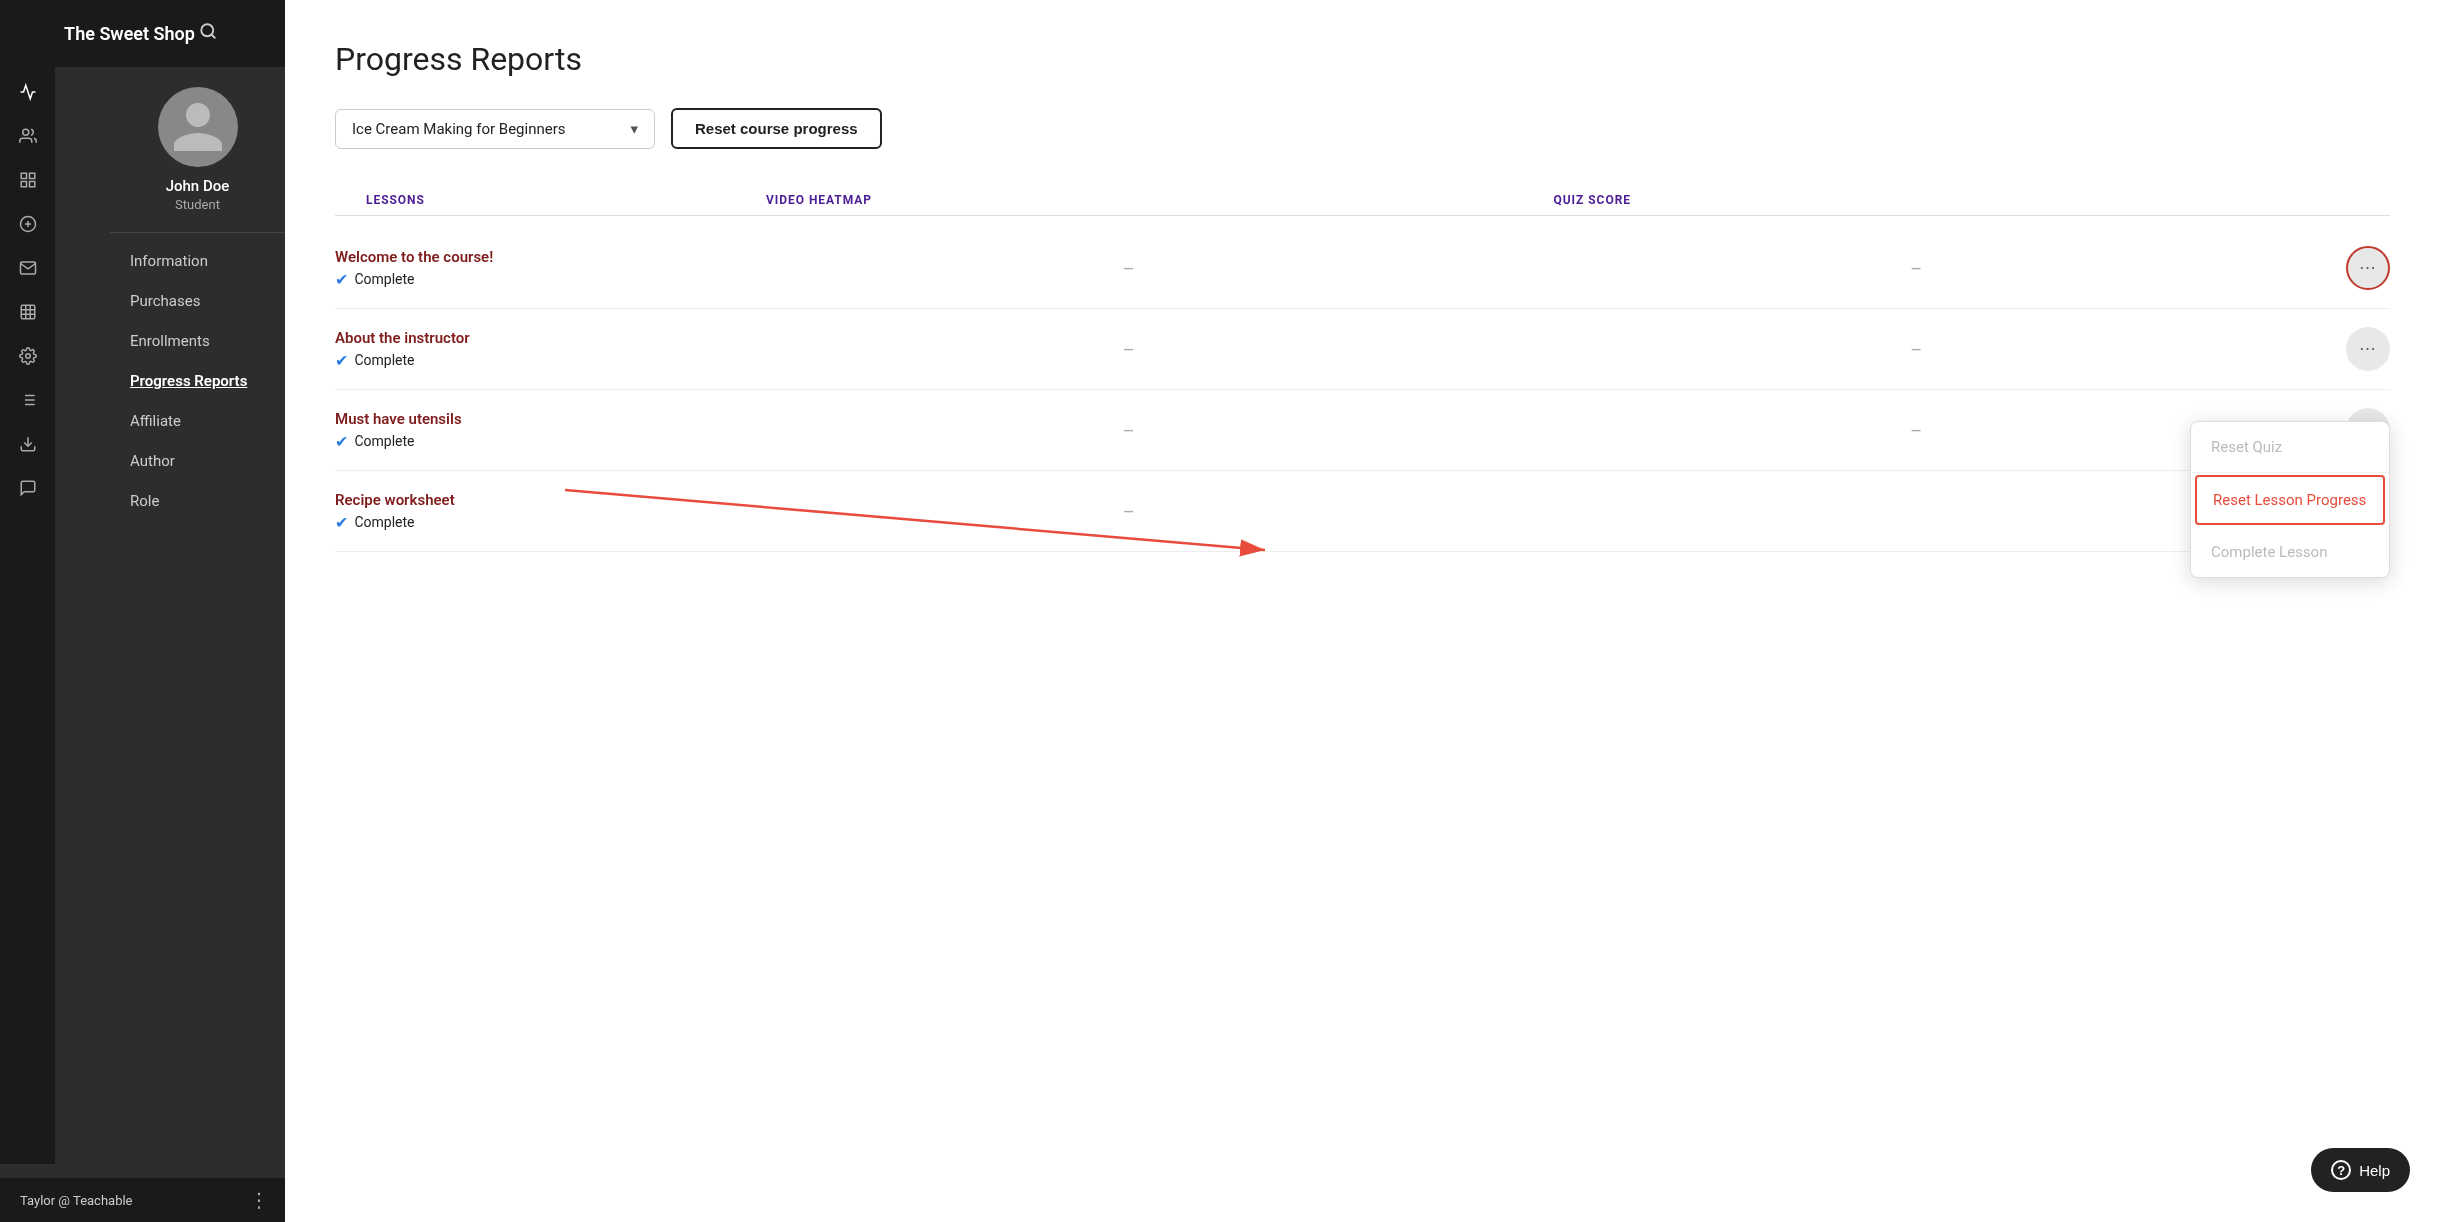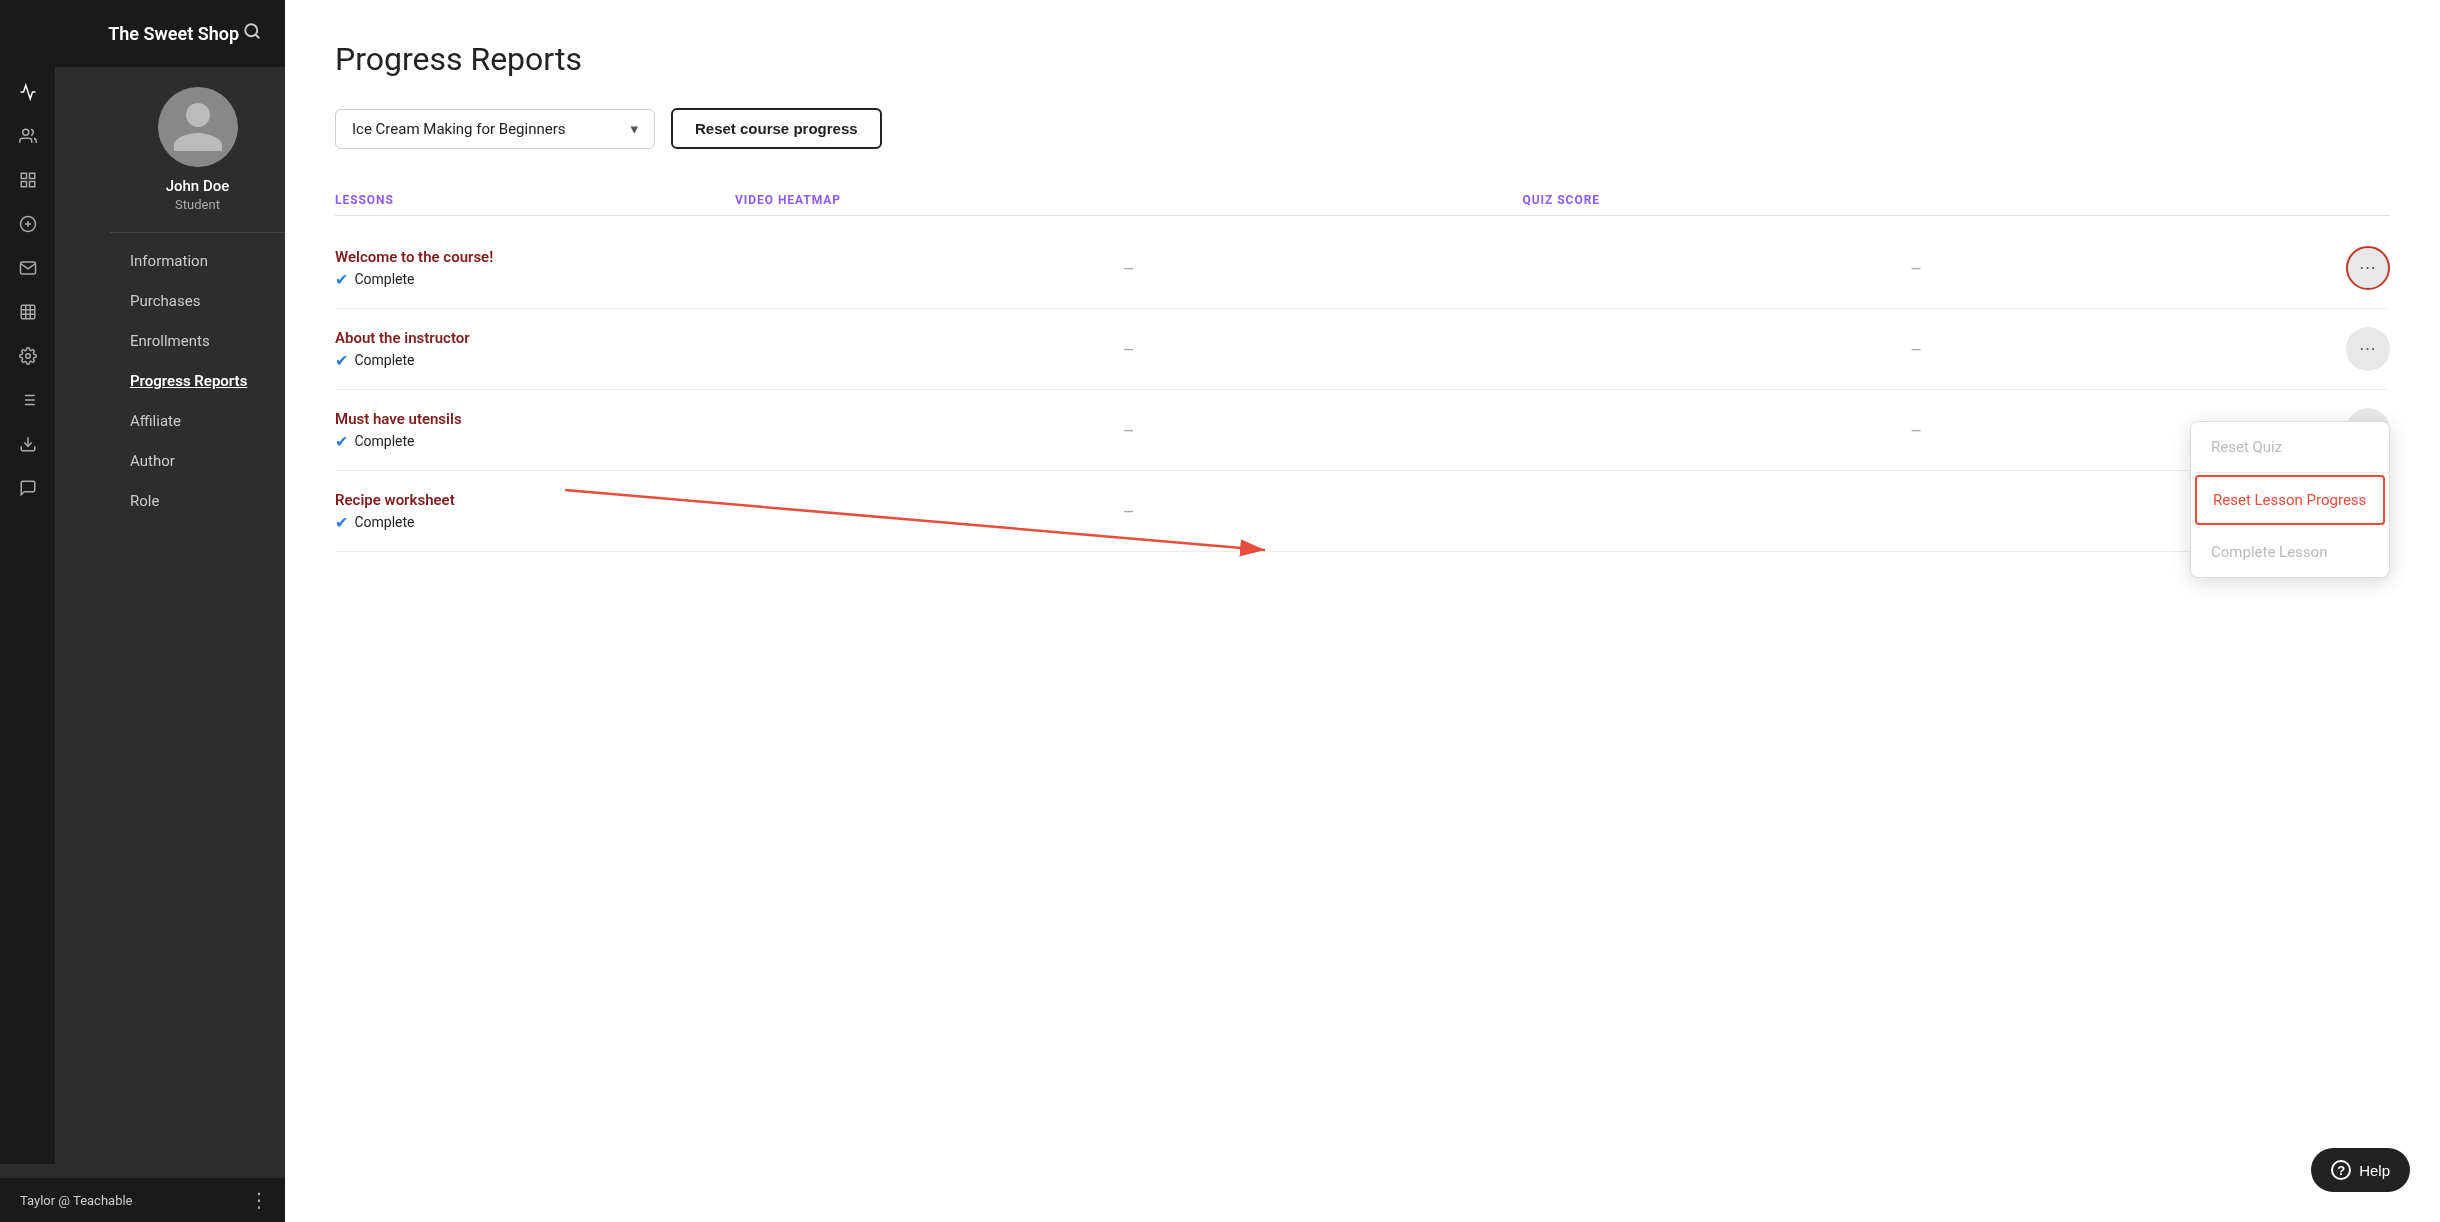--- a/index.html
+++ b/index.html
@@ -11,21 +11,21 @@
       min-width: 285px;
       background: #2d2d2d;
       display: flex;
       flex-direction: column;
       height: 100%;
       overflow-y: auto;
     }
     .sidebar-header {
       display: flex;
       align-items: center;
-      justify-content: flex-end;
+      justify-content: center;
       padding: 18px 20px;
       background: #1a1a1a;
       min-height: 64px;
     }
     .sidebar-title {
       color: #fff;
       font-size: 18px;
       font-weight: 600;
     }
     .search-icon-btn {
@@ -188,23 +188,24 @@
     .table-header {
       display: grid;
       grid-template-columns: 400px 1fr 1fr 80px;
       padding: 8px 0;
       border-bottom: 1.5px solid #ddd;
       margin-bottom: 12px;
     }
     .col-header {
       font-size: 12px;
       font-weight: 700;
-      color: #8b5cf6;
+      color: #4c1d95;
       letter-spacing: 0.08em;
       text-transform: uppercase;
+      margin-left: 31px;
     }
 
     
     .section-label {
       font-size: 13px;
       font-weight: 700;
       color: #c0392b;
       letter-spacing: 0.06em;
       text-transform: uppercase;
       padding: 14px 0 6px 0;

